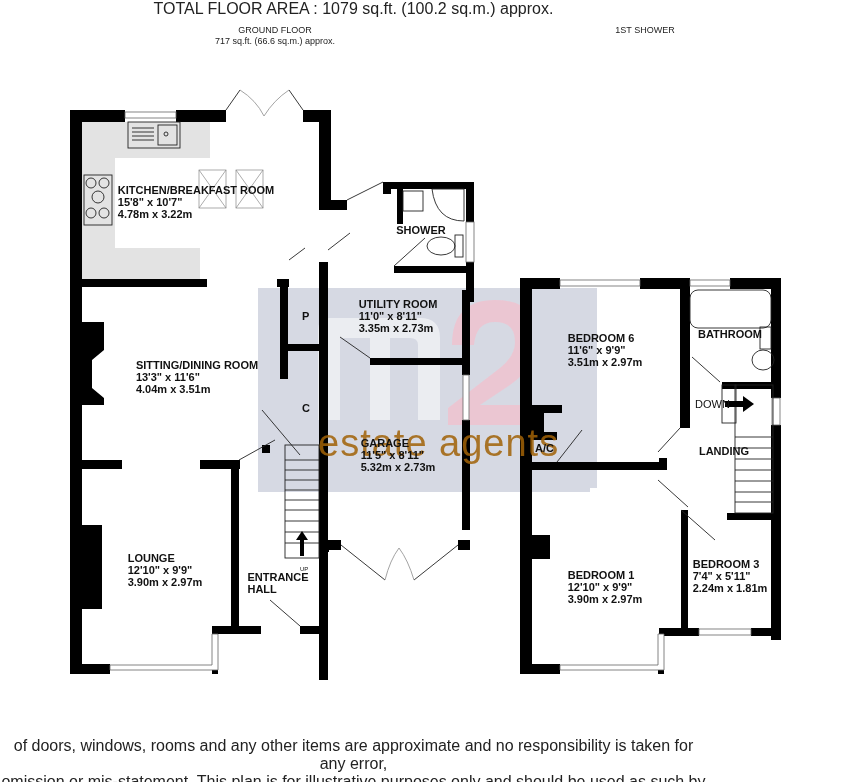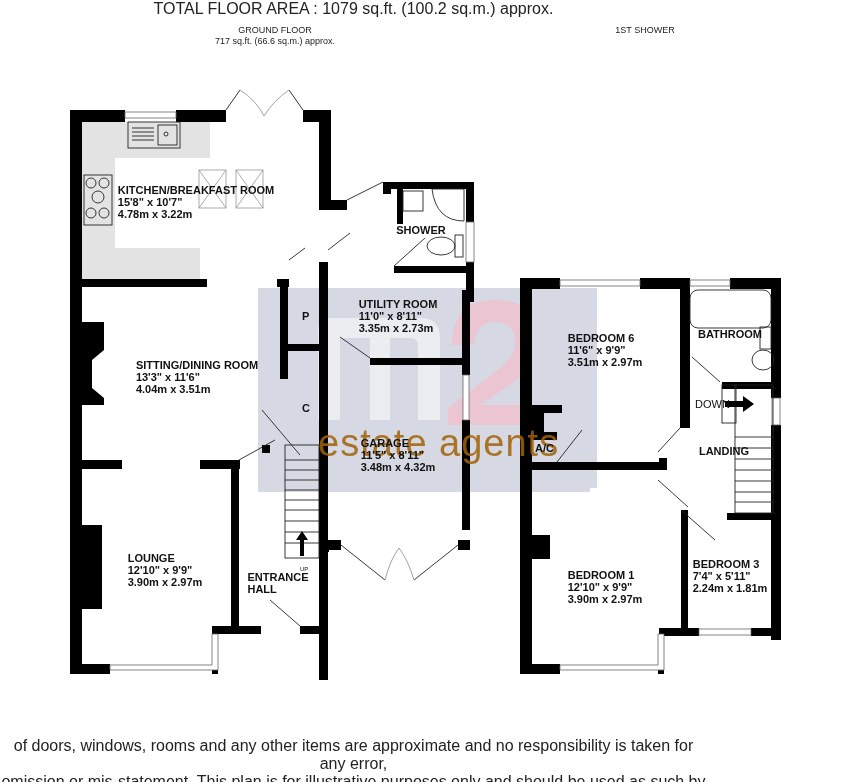--- a/index.html
+++ b/index.html
@@ -227,21 +227,21 @@
   <span>HALL</span>
 </div>
 <div class="room" style="left:398px; top:298px;">
   <span>UTILITY ROOM</span>
   <span>11'0"  x 8'11"</span>
   <span>3.35m  x 2.73m</span>
 </div>
 <div class="room" style="left:398px; top:437px;">
   <span>GARAGE</span>
   <span>11'5"  x 8'11"</span>
-  <span>3.48m  x 4.32m</span>
+  <span>5.32m  x 2.73m</span>
 </div>
 <div class="room" style="left:421px; top:224px;">
   <span>SHOWER</span>
 </div>
 <div class="tag" style="left:302px; top:310px;">P</div>
 <div class="tag" style="left:302px; top:402px;">C</div>
 <div class="small-tag" style="left:300px; top:566px;">UP</div>
 
 <div class="room" style="left:605px; top:332px;">
   <span>BEDROOM 6</span>

